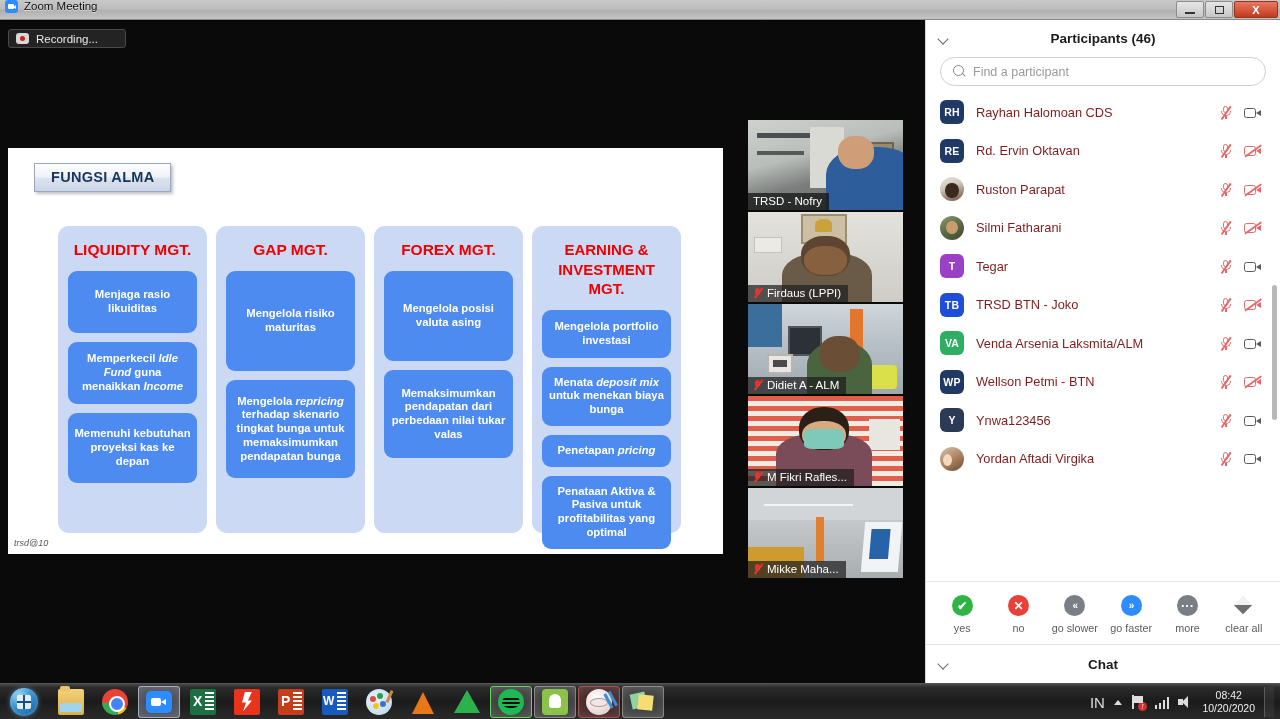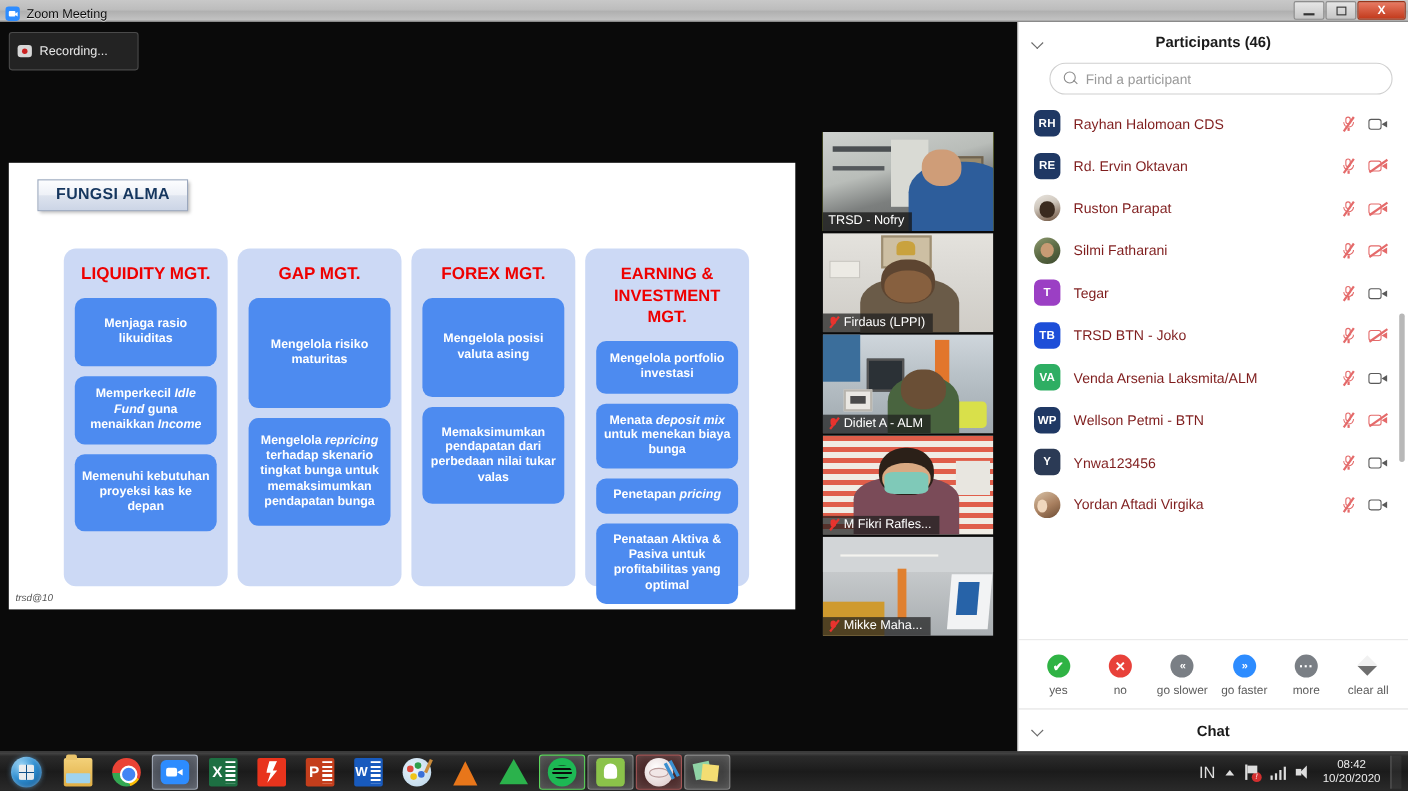--- a/index.html
+++ b/index.html
@@ -9,21 +9,21 @@
     font-family: "Liberation Sans", sans-serif;
     background: #000;
   }
   #root { position: relative; width: 1280px; height: 719px; }
 
   
   .titlebar {
     position: absolute; left: 0; top: 0; width: 1280px; height: 20px;
     background: linear-gradient(to bottom,#c8c8c8 0%,#bdbdbd 45%,#b0b0b0 55%,#c4c4c4 100%);
     border-bottom: 1px solid #8a8a8a;
-    display: flex; align-items: flex-end;
+    display: flex; align-items: flex-start;
   }
   .titlebar .tb-icon {
     width: 13px; height: 13px; margin-left: 5px; margin-right: 6px;
     background: #2d8cff; border-radius: 3px; position: relative; flex: none;
   }
   .titlebar .tb-icon::after {
     content: ""; position: absolute; left: 2.5px; top: 4px;
     width: 6px; height: 5px; background: #fff; border-radius: 1px;
   }
   .titlebar .tb-icon::before {
@@ -52,21 +52,21 @@
 
   
   .stage {
     position: absolute; left: 0; top: 20px; width: 925px; height: 663px;
     background: #0a0a0a; overflow: hidden;
   }
 
   
   .recording-bar {
     position: absolute; left: 8px; top: 9px;
-    height: 35px; width: 118px;
+    height: 19px; width: 118px;
     background: #232323; border: 1px solid #4a4a4a; border-radius: 3px;
     display: flex; align-items: center; padding: 0 7px; gap: 7px;
   }
   .rec-dot {
     width: 13px; height: 11px; border-radius: 3px;
     background: #d8d8d8; position: relative; flex: none;
   }
   .rec-dot::after {
     content: ""; position: absolute; left: 4px; top: 3px;
     width: 5px; height: 5px; border-radius: 50%; background: #cc2222;
@@ -218,21 +218,21 @@
   .chev::after {
     content: ""; position: absolute; left: 1px; top: 2px;
     width: 7px; height: 7px;
     border-right: 1.6px solid #6b6b6b; border-bottom: 1.6px solid #6b6b6b;
     transform: rotate(45deg);
   }
   .panel-header .ph-title {
     position: absolute; left: 0; right: 0; text-align: center;
     font-size: 13.5px; font-weight: bold; color: #1b1b1b;
   }
-  .search-wrap { padding: 0 14px 7px 28px; flex: none; }
+  .search-wrap { padding: 0 14px 7px 14px; flex: none; }
   .search-box {
     height: 29px; border: 1px solid #d0d0d0; border-radius: 15px;
     display: flex; align-items: center; padding: 0 12px; gap: 7px;
     background: #fff;
   }
   .search-ico { width: 13px; height: 13px; position: relative; flex: none; }
   .search-ico::before {
     content:""; position:absolute; left:0; top:0; width:9px; height:9px;
     border: 1.4px solid #8b8b8b; border-radius: 50%;
   }

